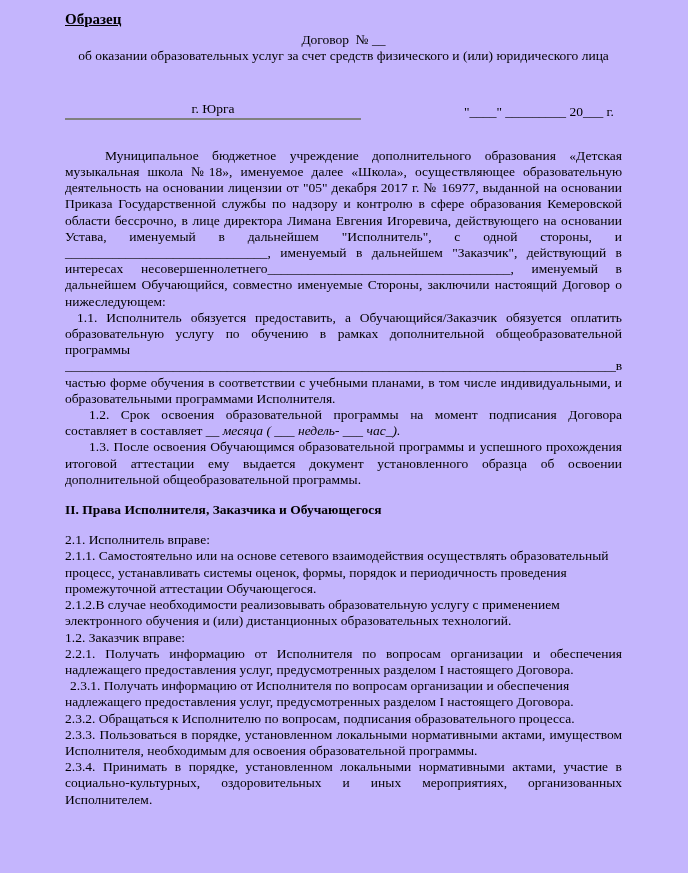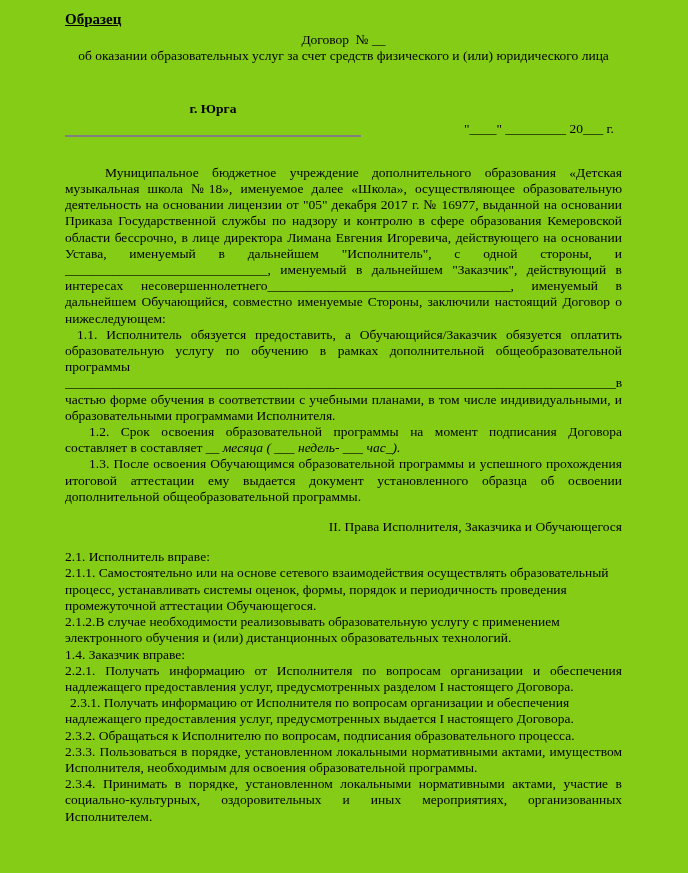--- a/index.html
+++ b/index.html
@@ -1,51 +1,50 @@
 <!DOCTYPE html>
 <html><head>
 <meta charset="utf-8">
 <style>
   html,body { margin:0; padding:0; background:#ffffff; }
   .page {
     position:relative;
     width:688px; height:873px;
     box-sizing:border-box;
     padding:11px 66px 0 65px;
-    background:#84cc16;
+    background:#c4b5fd;
     color:#000000;
     font-family:"Liberation Serif","DejaVu Serif",serif;
     font-size:13.5px;
     line-height:16.2px;
     overflow:hidden;
   }
   p { margin:0; }
   .sample {
     font-size:15px; font-weight:bold; text-decoration:underline;
     margin-bottom:5px;
   }
   .center { text-align:center; }
   .pre { white-space:pre-wrap;text-align:center; }
   .cityrow { display:flex; align-items:flex-end; margin-top:36px; }
   .citycell {
     width:296px; text-align:center;
     border-bottom:2px solid #808080;
-    padding-bottom:18px;
-    font-weight:bold;
+    padding-bottom:1px;
   }
   .datecell { margin-left:auto; padding-right:8px; }
   .preamble { margin-top:28px; text-align:justify; text-indent:40px; }
   .h1sec { margin-top:10px; text-indent:5px; }
   .p11 { text-align:justify; text-indent:12px; }
   .fillline { display:flex; }
   .fillline .fill { flex:1 1 auto; overflow:hidden; white-space:pre; }
   .cont { text-align:justify; }
   .ind24 { text-indent:24px; }
   .j { text-align:justify; }
-  .h2sec { text-align:right; font-weight:normal; margin:14px 0 14px 0; }
+  .h2sec { text-align:left; font-weight:bold; margin:14px 0 14px 0; }
   .ind5 { text-indent:5px; }
   .it { font-style:italic; }
 </style>
 </head>
 <body>
 
 <div class="page">
 
   <p class="sample">Образец</p>
 
@@ -71,20 +70,20 @@
 
   <p class="ind24 j"><span>1.2. Срок освоения образовательной программы на момент подписания Договора составляет в составляет __ </span><span class="it">месяца ( ___ недель- ___ час_).</span></p>
 
   <p class="ind24 j">1.3. После освоения Обучающимся образовательной программы и успешного прохождения итоговой аттестации ему выдается документ установленного образца об освоении дополнительной общеобразовательной программы.</p>
 
   <p class="h2sec">II. Права Исполнителя, Заказчика и Обучающегося</p>
 
   <p>2.1. Исполнитель вправе:</p>
   <p>2.1.1. Самостоятельно или на основе сетевого взаимодействия осуществлять образовательный процесс, устанавливать системы оценок, формы, порядок и периодичность проведения промежуточной аттестации Обучающегося.</p>
   <p>2.1.2.В случае необходимости реализовывать образовательную услугу с применением электронного обучения и (или) дистанционных образовательных технологий.</p>
-  <p>1.4. Заказчик вправе:</p>
+  <p>1.2. Заказчик вправе:</p>
   <p class="j">2.2.1. Получать информацию от Исполнителя по вопросам организации и обеспечения надлежащего предоставления услуг, предусмотренных разделом I настоящего Договора.</p>
-  <p class="ind5">2.3.1. Получать информацию от Исполнителя по вопросам организации и обеспечения надлежащего предоставления услуг, предусмотренных выдается I настоящего Договора.</p>
+  <p class="ind5">2.3.1. Получать информацию от Исполнителя по вопросам организации и обеспечения надлежащего предоставления услуг, предусмотренных разделом I настоящего Договора.</p>
   <p>2.3.2. Обращаться к Исполнителю по вопросам, подписания образовательного процесса.</p>
   <p class="j">2.3.3. Пользоваться в порядке, установленном локальными нормативными актами, имуществом Исполнителя, необходимым для освоения образовательной программы.</p>
   <p class="j">2.3.4. Принимать в порядке, установленном локальными нормативными актами, участие в социально-культурных, оздоровительных и иных мероприятиях, организованных Исполнителем.</p>
 
 </div>
 
 </body></html>

